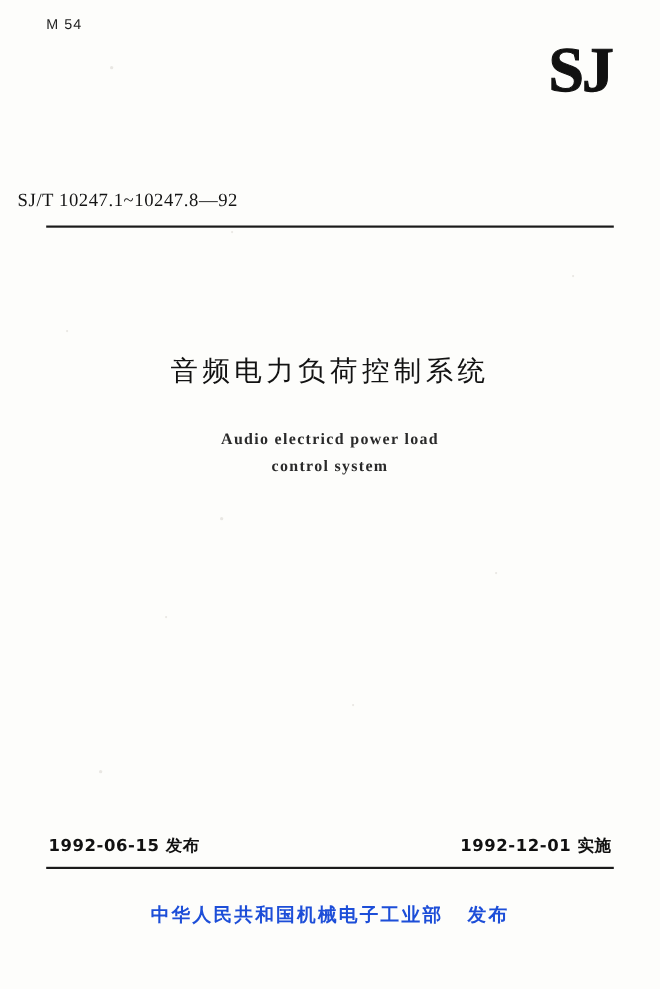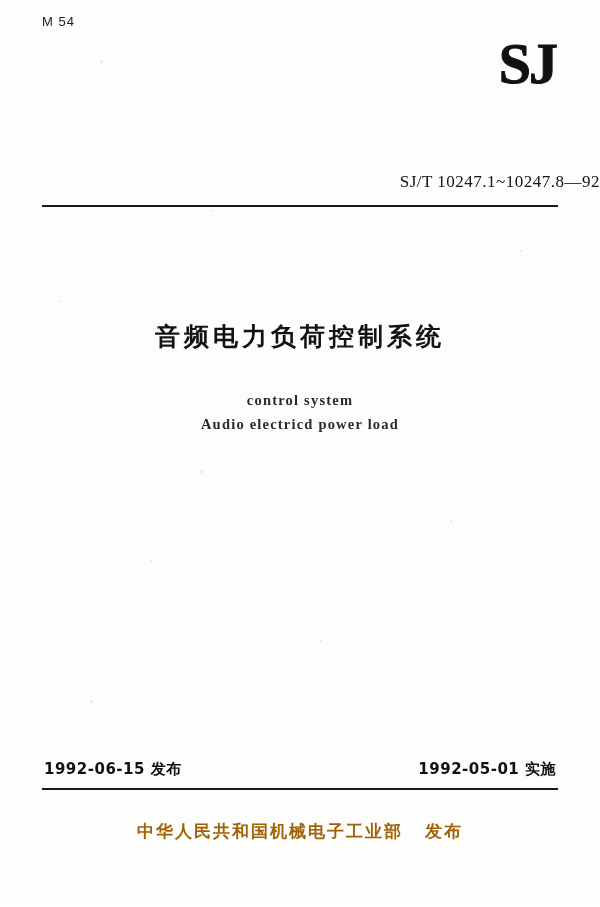--- a/index.html
+++ b/index.html
@@ -57,24 +57,24 @@
     text-align: center;
     font-family: "DejaVu Sans", sans-serif;
     font-weight: bold;
     font-size: 27px;
     letter-spacing: 6px;
     color: #121212;
   }
 
   .std-number {
     position: absolute;
-    left: 0;
+    left: 16px;
     right: 0;
     top: 172px;
-    text-align: right;
+    text-align: left;
     font-family: "Liberation Serif", serif;
     font-size: 17px;
     letter-spacing: 0.5px;
     color: #141414;
   }
 
   .rule-top {
     position: absolute;
     left: 42px;
     right: 42px;
@@ -83,21 +83,21 @@
     background: #1a1a1a;
   }
 
   .doc-title-cn {
     position: absolute;
     left: 0;
     right: 0;
     top: 320px;
     text-align: center;
     font-family: "DejaVu Sans", sans-serif;
-    font-weight: bold;
+    font-weight: normal;
     font-size: 25px;
     letter-spacing: 4px;
     color: #121212;
   }
 
   .doc-title-en {
     position: absolute;
     left: 0;
     right: 0;
     top: 388px;
@@ -144,21 +144,21 @@
   .publisher {
     position: absolute;
     left: 0;
     right: 0;
     top: 820px;
     text-align: center;
     font-family: "DejaVu Sans", sans-serif;
     font-weight: bold;
     font-size: 17px;
     letter-spacing: 2px;
-    color: #a16207;
+    color: #1d4ed8;
   }
   .publisher .pub-verb {
     margin-left: 22px;
   }
 </style>
 </head>
 <body>
 
 <div class="page">
 
@@ -178,27 +178,27 @@
   <div class="sj-logo">SJ</div>
 
 
   <div class="std-number">SJ/T 10247.1~10247.8—92</div>
 
   <div class="rule-top"></div>
 
   <div class="doc-title-cn">音频电力负荷控制系统</div>
 
   <div class="doc-title-en">
+    <div>Audio electricd power load</div>
     <div>control system</div>
-    <div>Audio electricd power load</div>
   </div>
 
   <div class="issue-date">1992-06-15 发布</div>
 
-  <div class="effective-date">1992-05-01 实施</div>
+  <div class="effective-date">1992-12-01 实施</div>
 
   <div class="rule-bottom"></div>
 
   <div class="publisher">
     <span>中华人民共和国机械电子工业部</span><span class="pub-verb">发布</span>
   </div>
 
 </div>
 
 </body></html>

